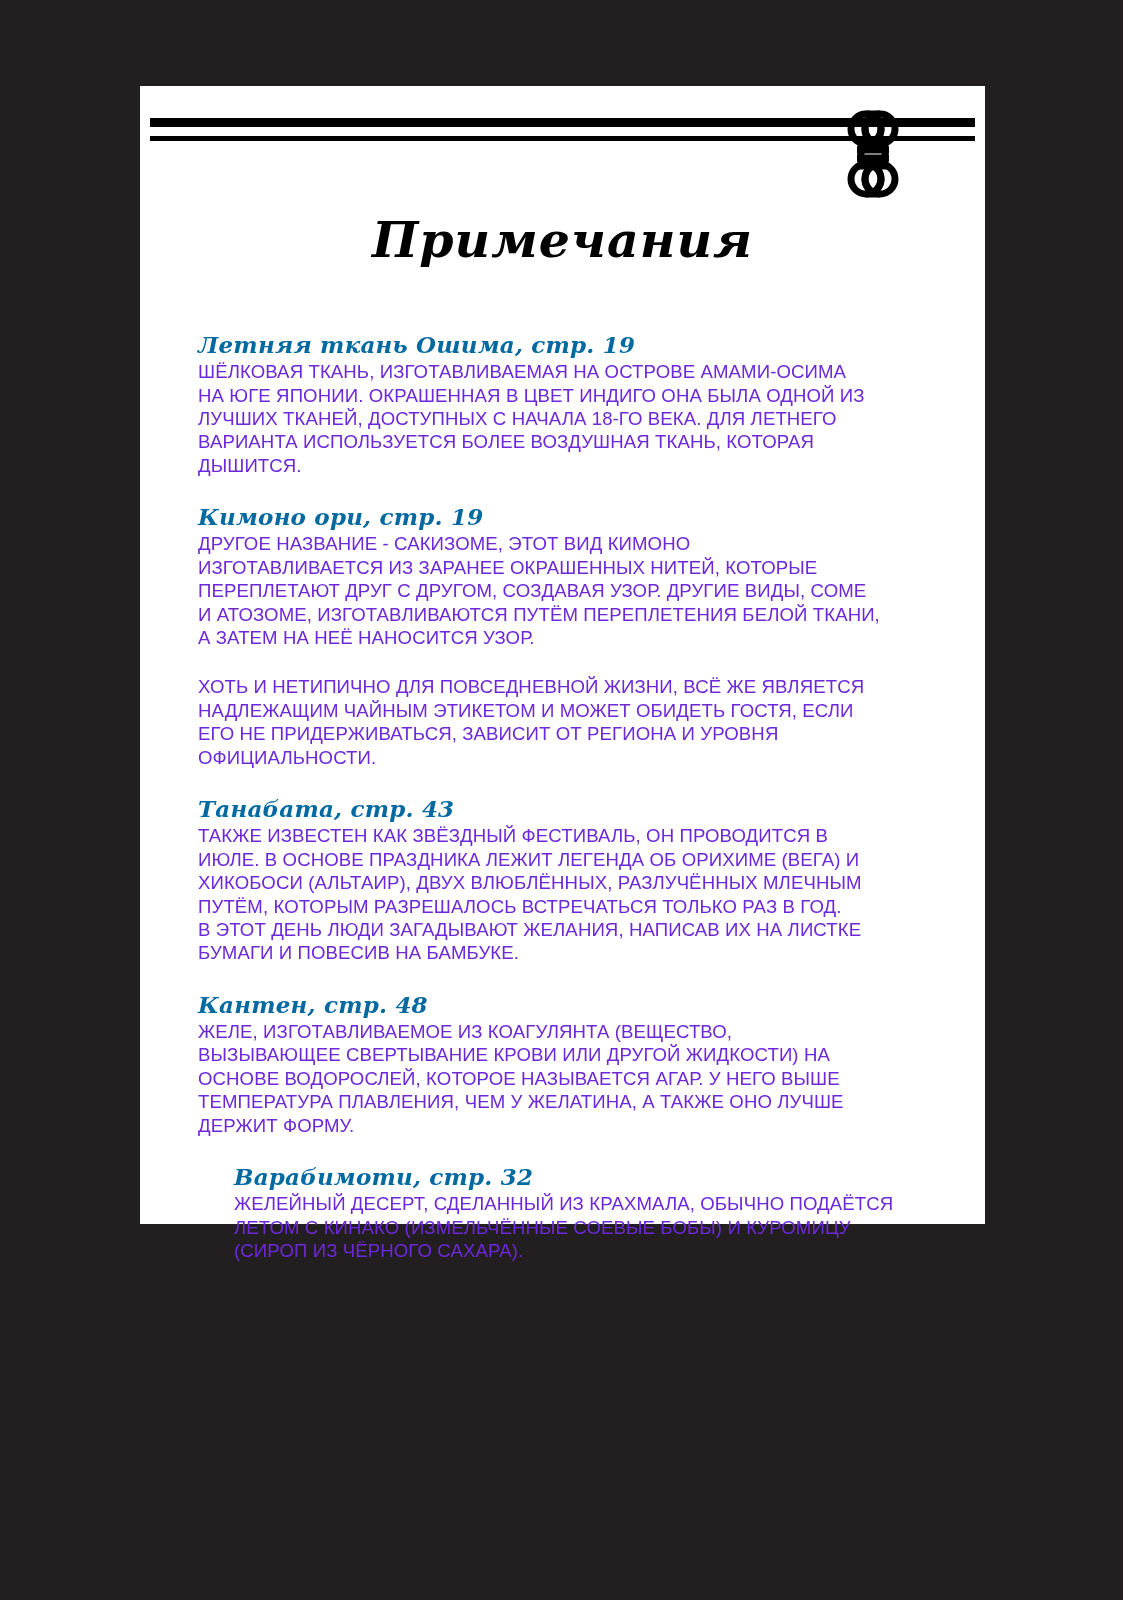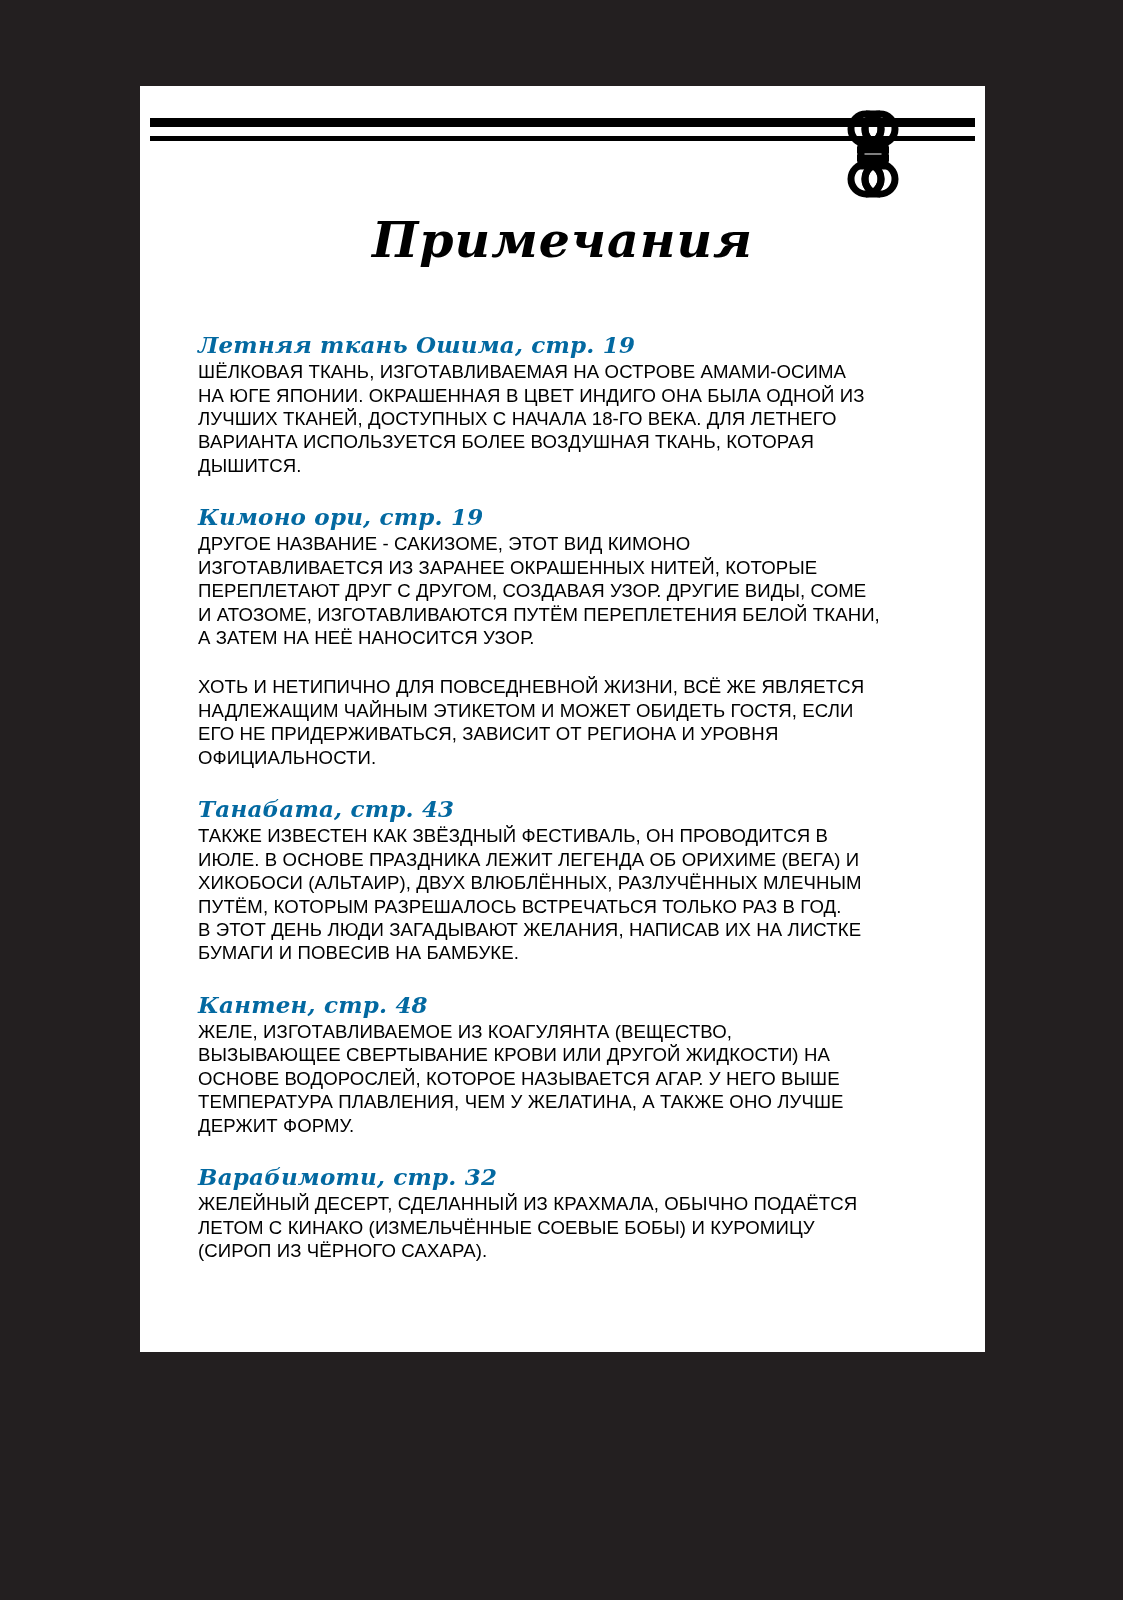--- a/index.html
+++ b/index.html
@@ -12,21 +12,21 @@
     height: 1600px;
     overflow: hidden;
     font-family: "DejaVu Sans", sans-serif;
   }
 
   .page {
     position: absolute;
     left: 140px;
     top: 86px;
     width: 845px;
-    height: 1266px;
+    height: 1138px;
     background: #ffffff;
   }
 
   
   .rules {
     position: absolute;
     left: 10px;
     top: 32px;
     width: 825px;
     height: 46px;
@@ -65,37 +65,37 @@
   }
 
   
   .content {
     position: absolute;
     left: 58px;
     top: 245px;
     width: 730px;
   }
   .note { margin-bottom: 26px; }
-  .note:last-child { margin-bottom: 0; }
+  .note:last-child { margin-bottom: 0; margin-left: 36px; }
 
   .note-head {
     font-family: "DejaVu Serif", serif;
     font-style: italic;
     font-weight: bold;
     font-size: 23px;
     line-height: 1.18;
     color: #0369a1;
     margin-bottom: 2px;
     letter-spacing: 0.2px;
   }
   .note-body {
     font-family: "Liberation Sans", sans-serif;
     font-size: 18.6px;
     line-height: 1.26;
-    color: #000000;
+    color: #6d28d9;
     letter-spacing: 0.1px;
     text-transform: uppercase;
     white-space: pre-line;
   }
 </style>
 </head>
 <body>
 
 <div class="page">
 

